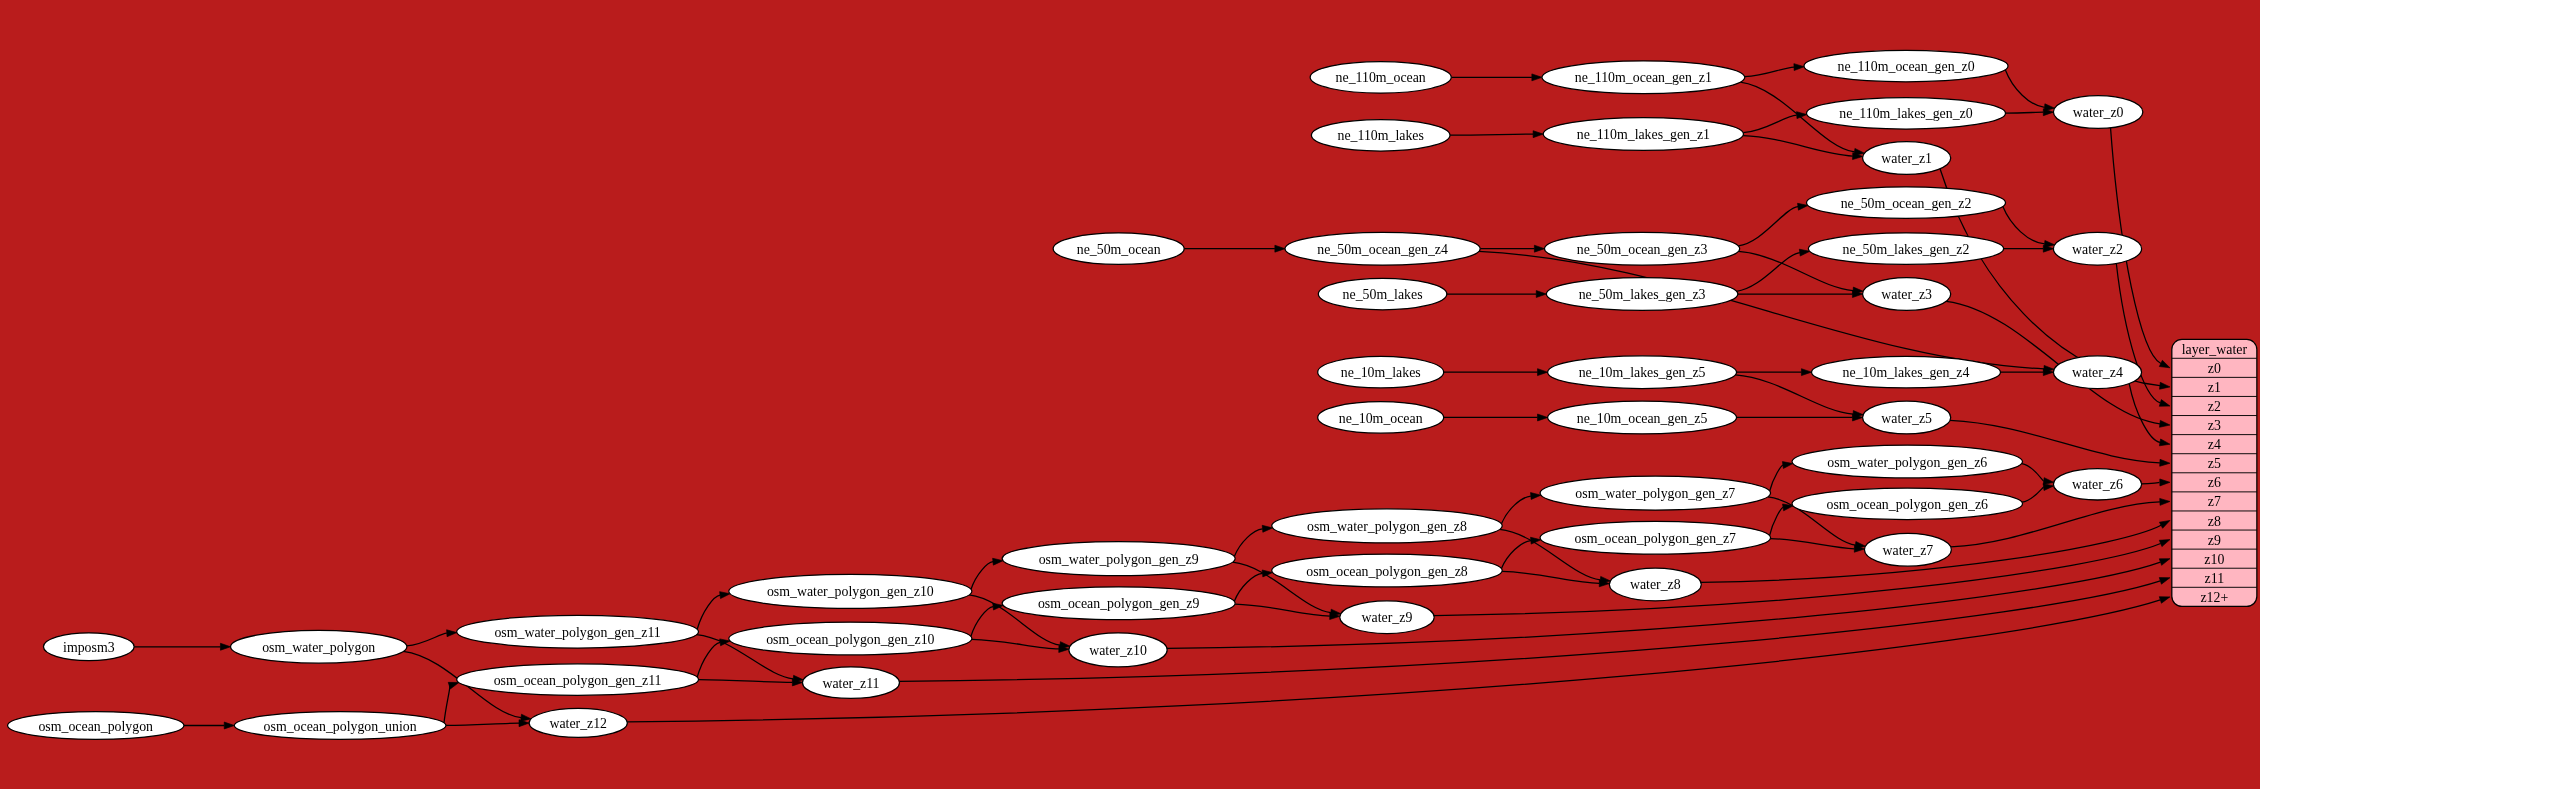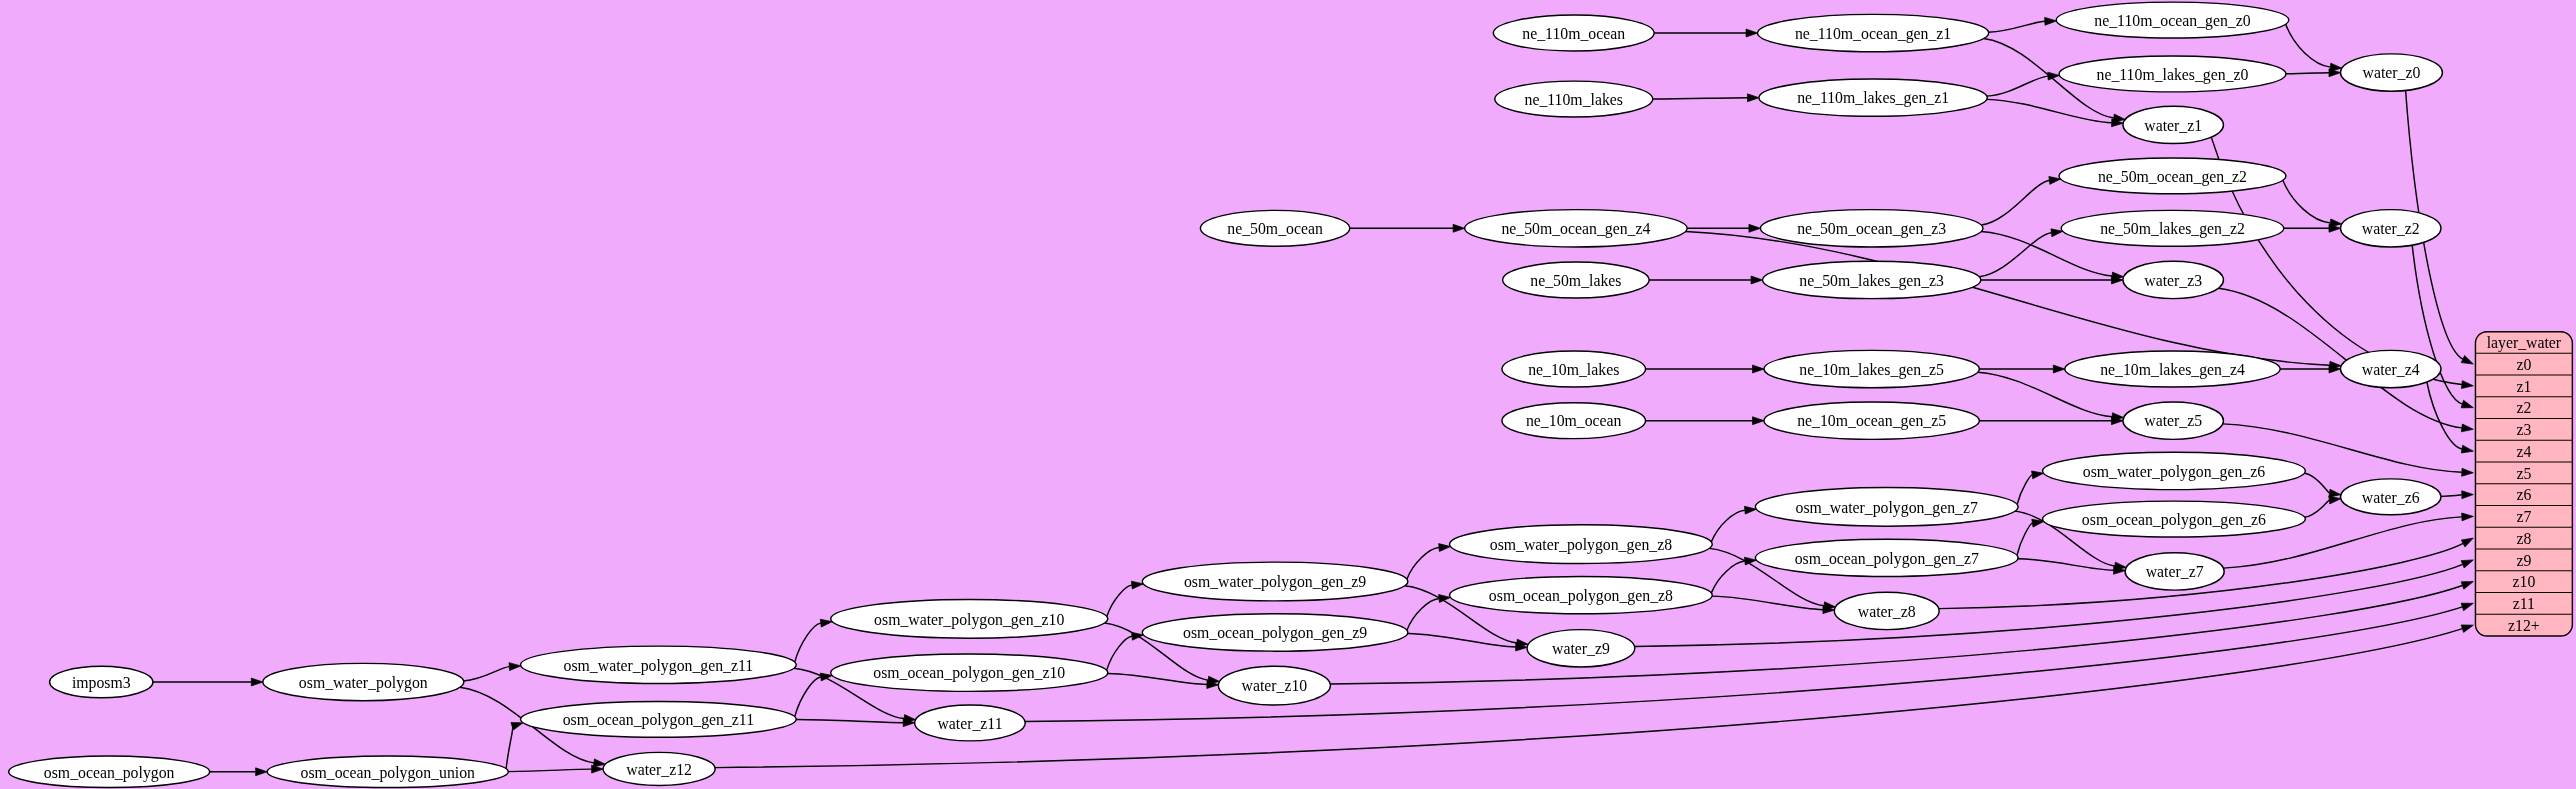--- a/index.html
+++ b/index.html
@@ -1,16 +1,16 @@
 <!DOCTYPE html>
 <html style="font-size:11.5px"><head>
 <meta charset="utf-8">
 <style>
   html,body{margin:0;padding:0;background:#ffffff;}
-  .page{width:2576px;height:789px;position:relative;background:#f0abfc;overflow:hidden;}
+  .page{width:2260px;height:789px;position:relative;background:#b91c1c;overflow:hidden;}
   svg{display:block;width:100%;height:100%;}
   .node{fill:#ffffff;stroke:#000000;stroke-width:2;}
   .edge{fill:none;stroke:#000000;stroke-width:2;}
   .arrow{fill:#000000;stroke:#000000;stroke-width:1;}
   .tbl{stroke:#000000;stroke-width:2;}
   .sep{stroke:#000000;stroke-width:1.5;}
   .lbl{font-family:"Liberation Serif","DejaVu Serif",serif;font-size:22px;fill:#000000;text-anchor:middle;}
 </style>
 </head>
 <body>

